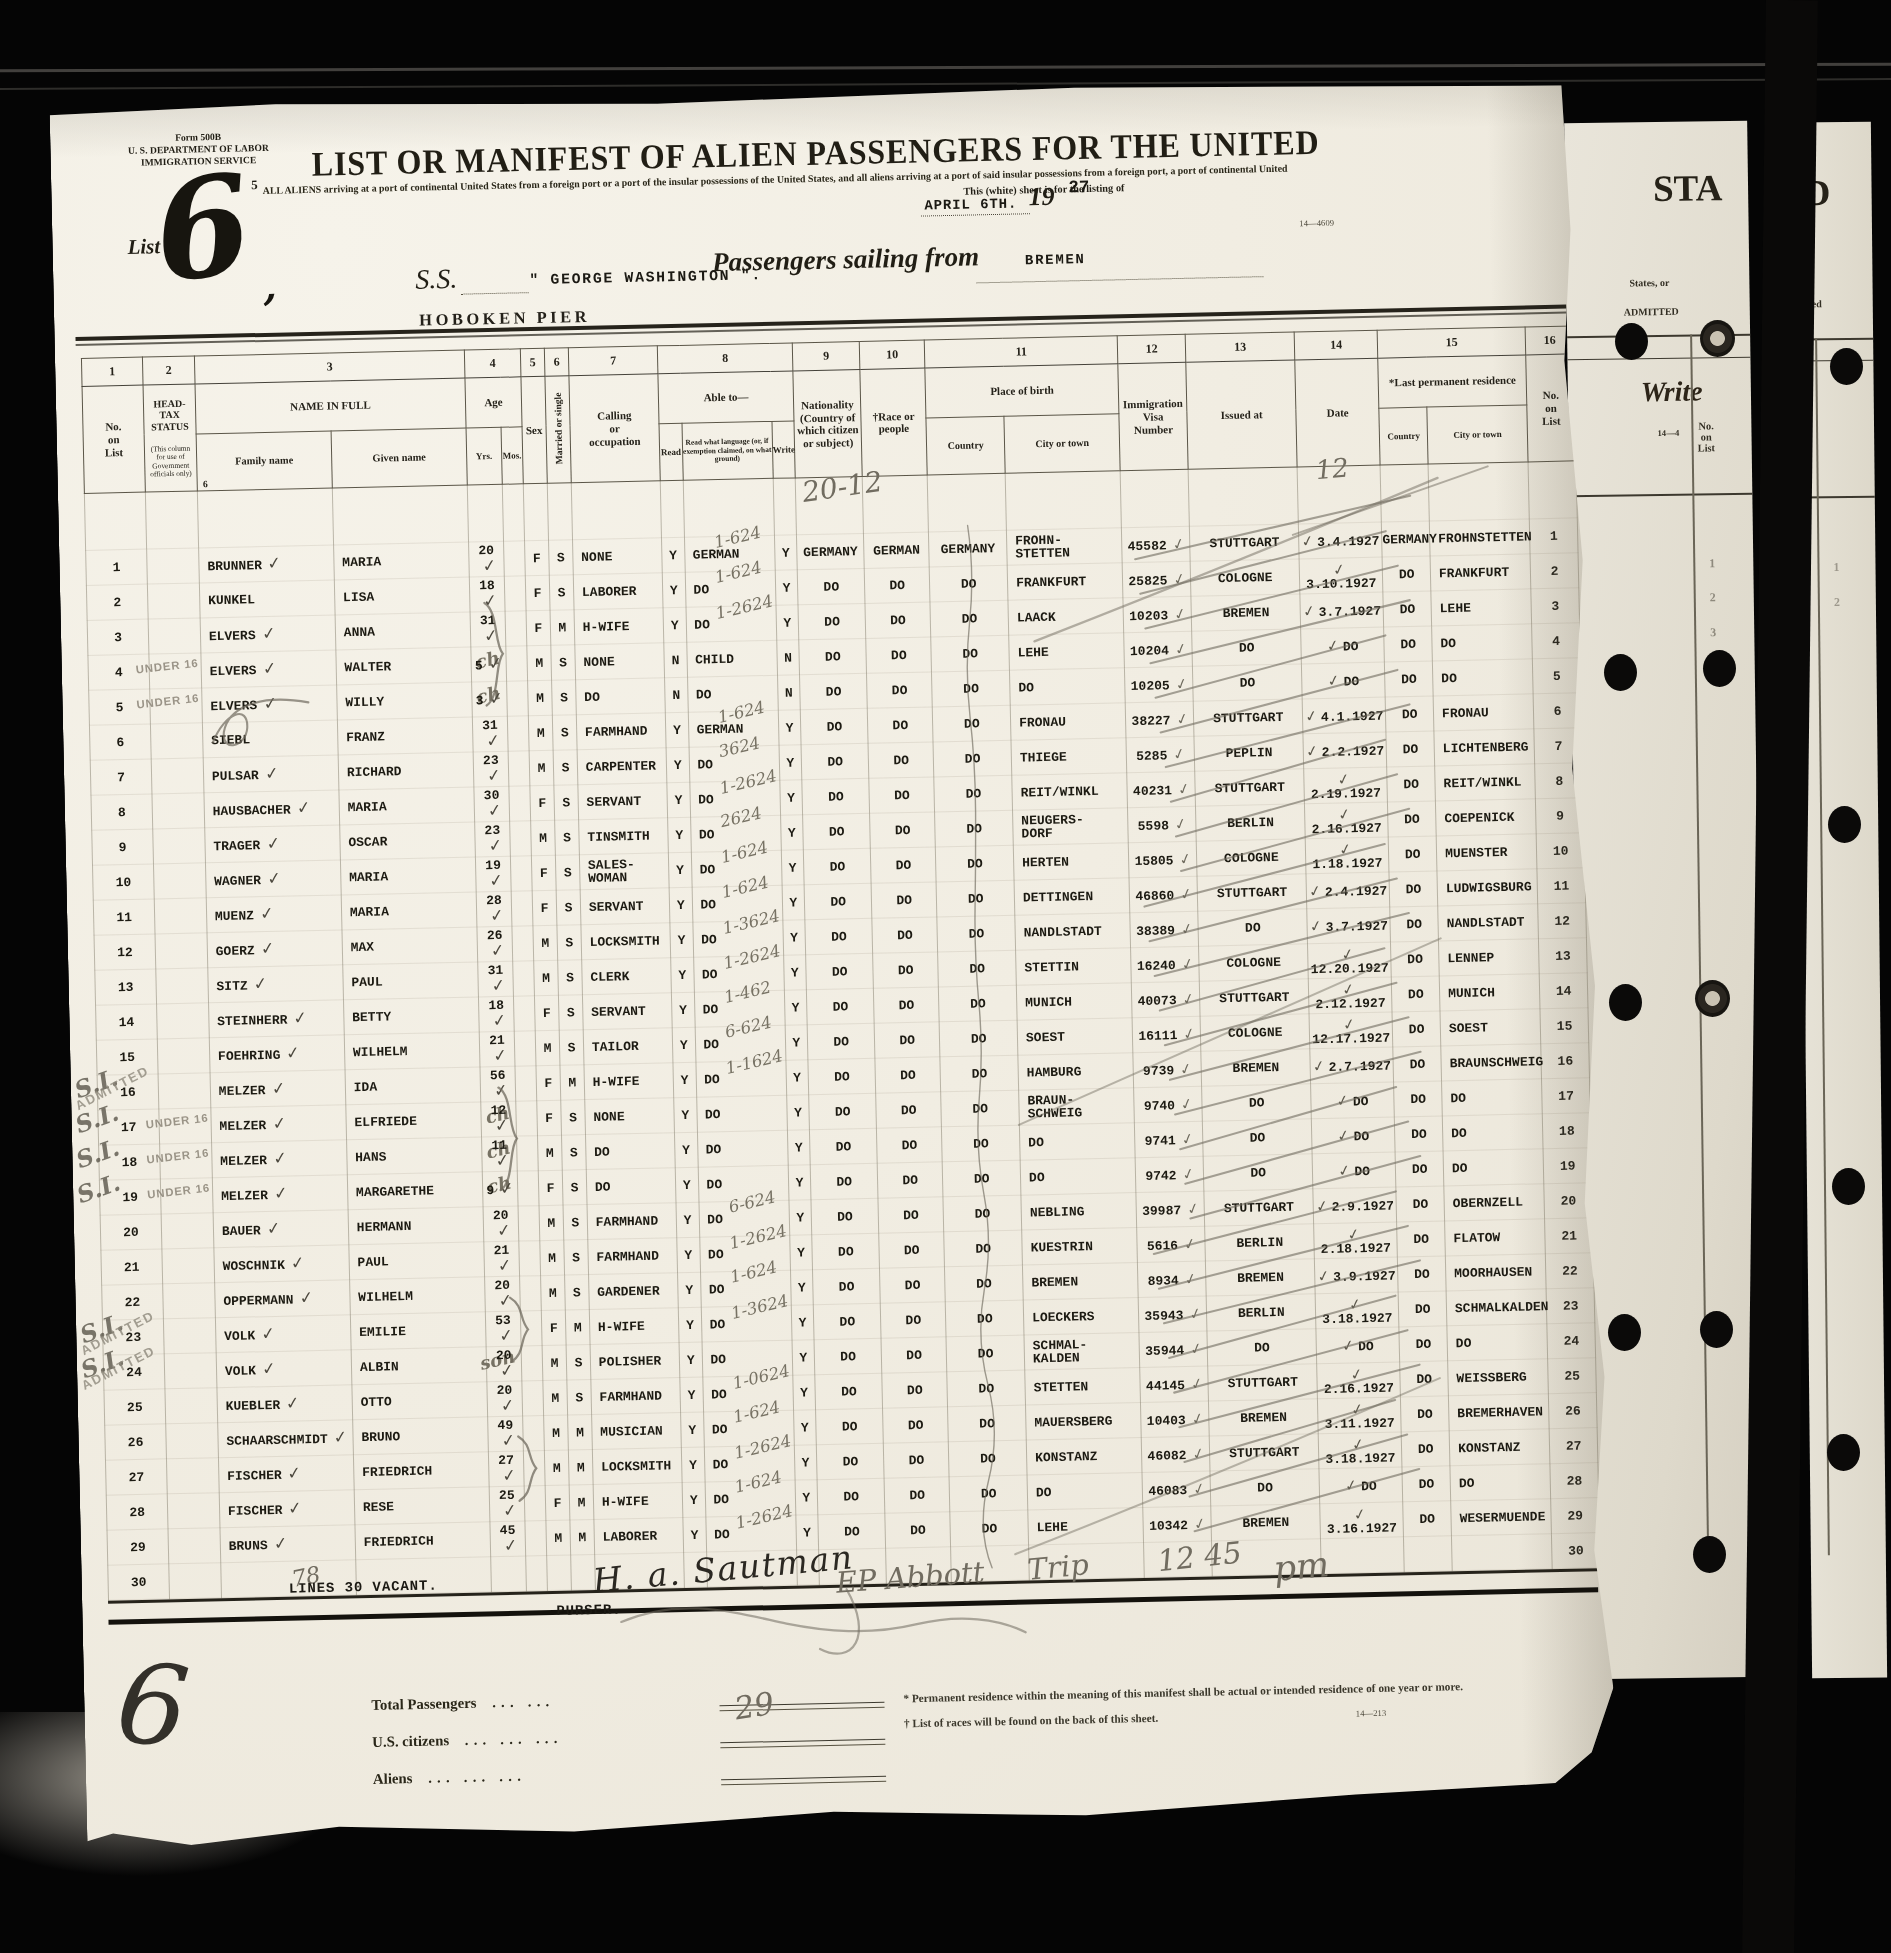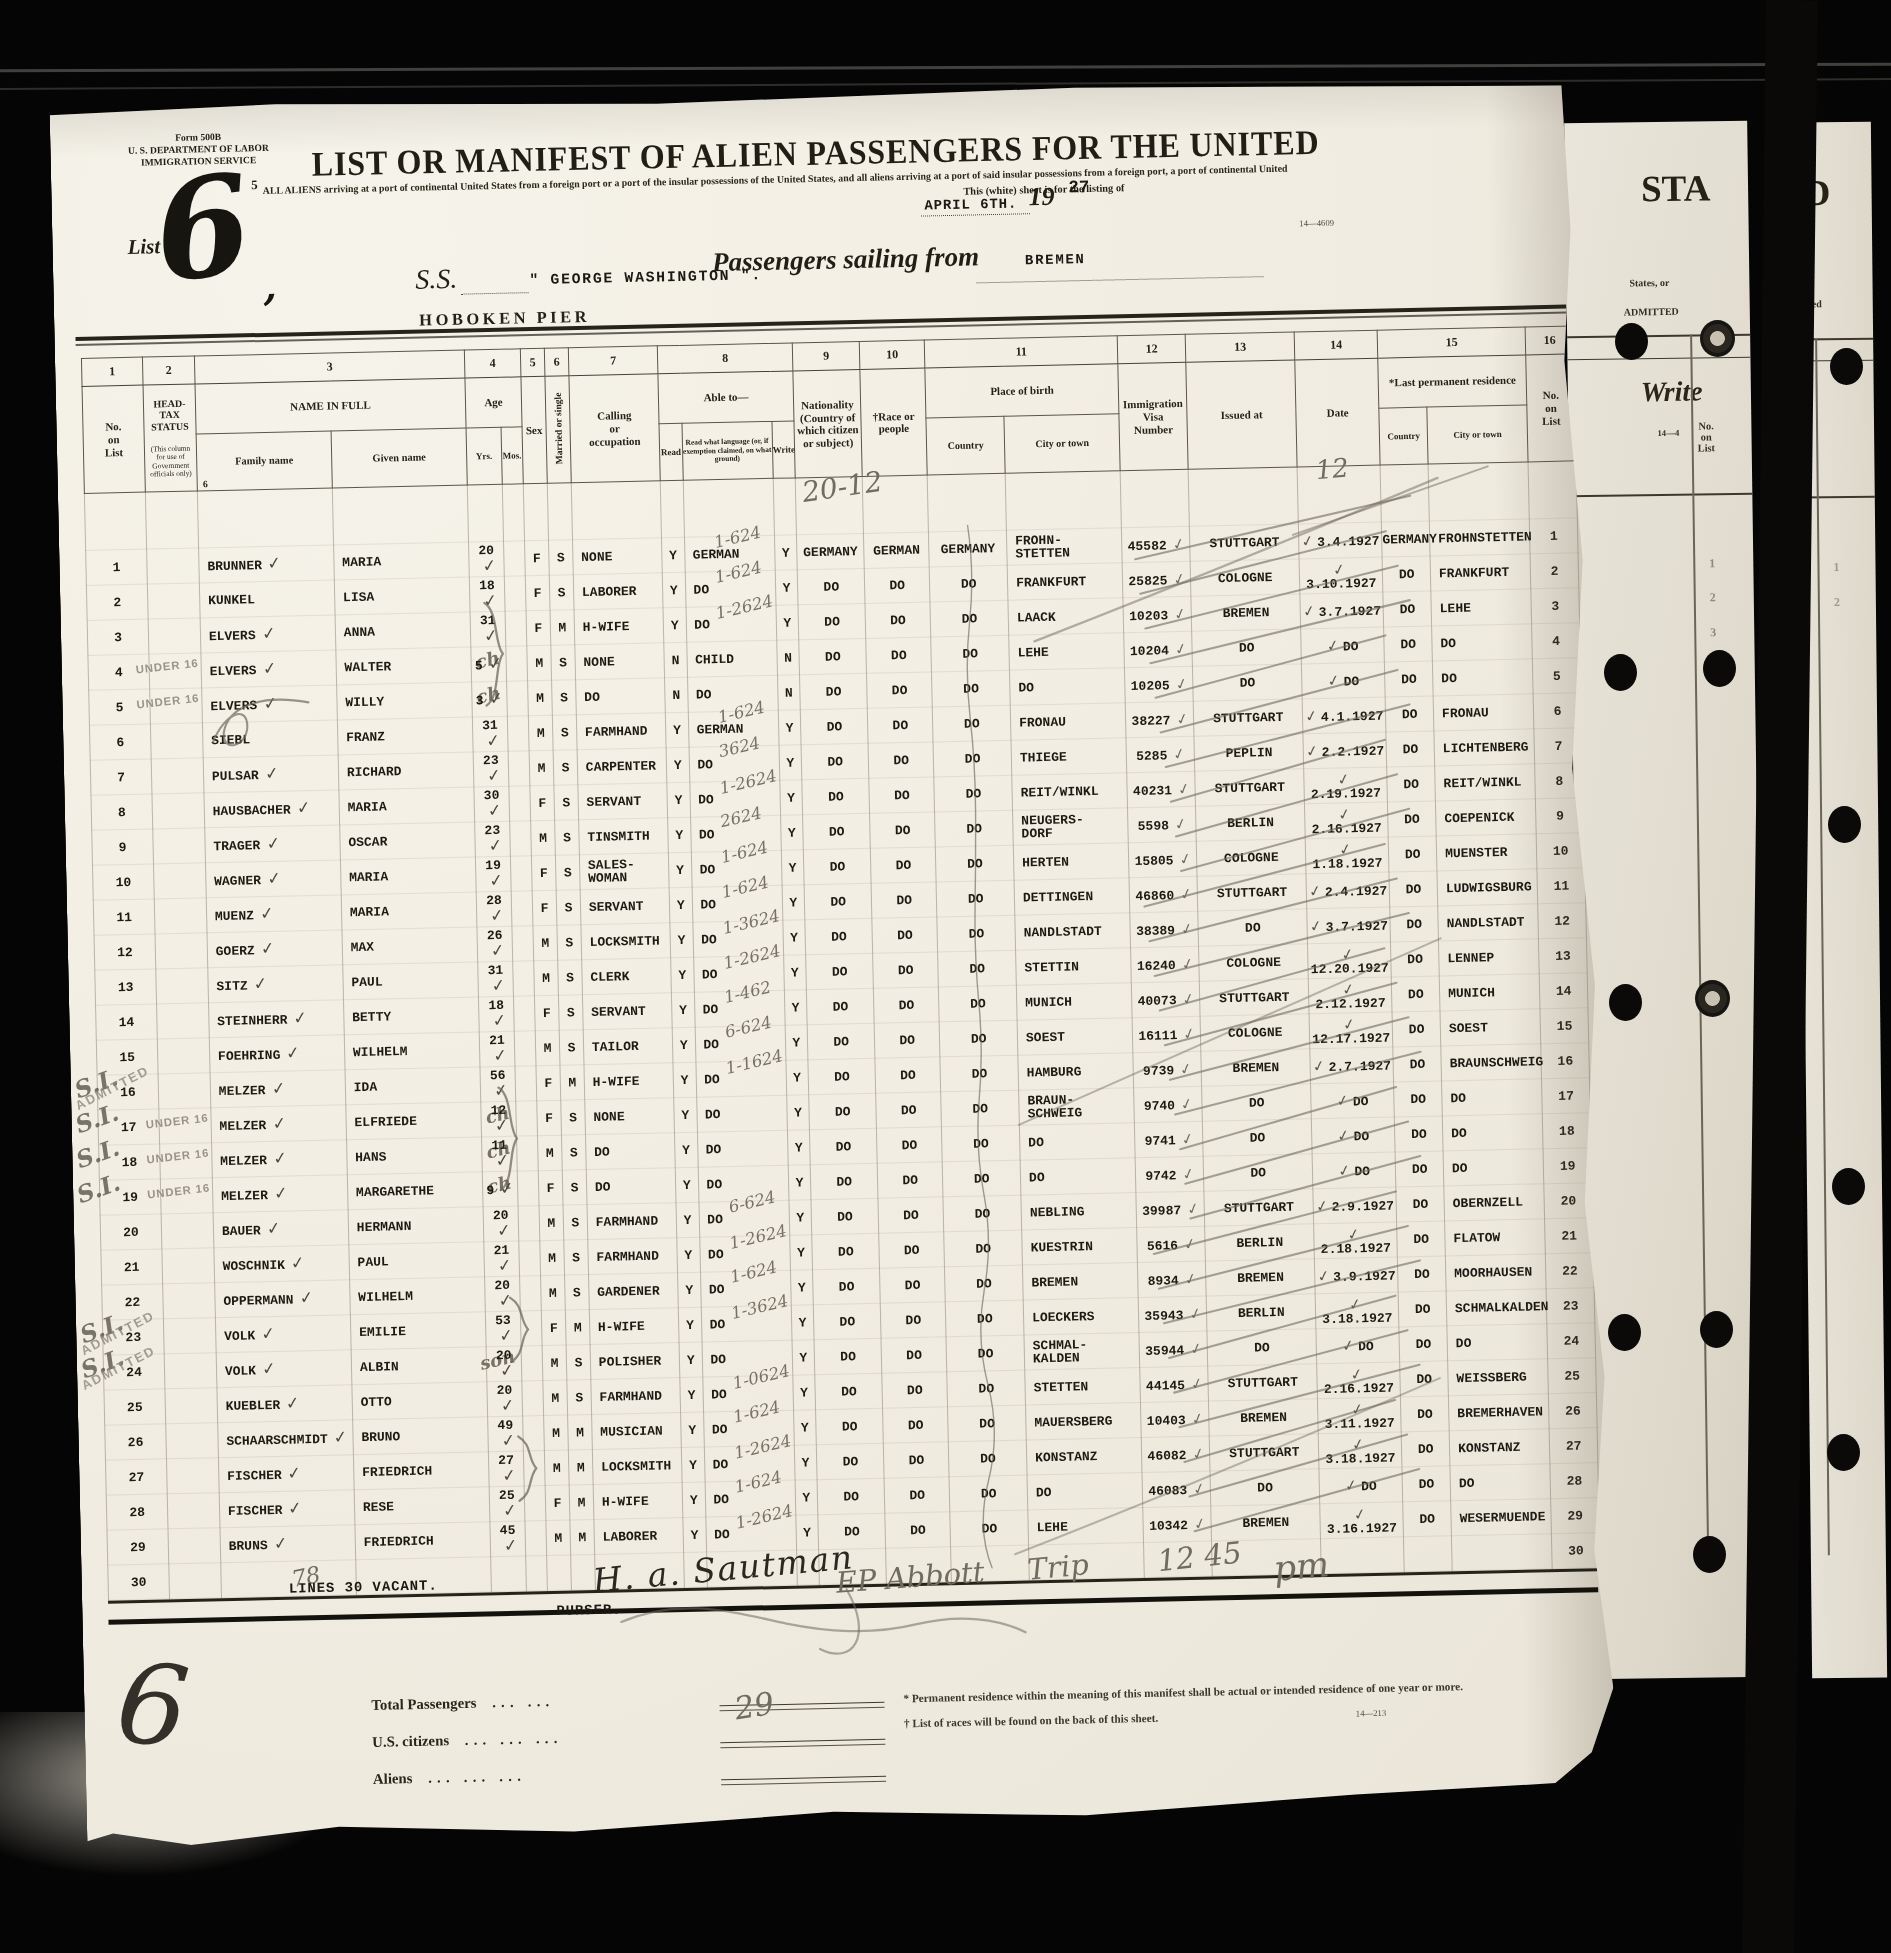--- a/index.html
+++ b/index.html
@@ -124,21 +124,21 @@
 </style>
 </head>
 <body>
 
 <div id="stage">
 
   <div class="streak" style="top:66px;height:2.6px;transform:rotate(-.2deg)"></div>
   <div class="streak" style="top:83px;height:1.7px;opacity:.3;transform:rotate(-.3deg)"></div>
 
   <div id="strip-inner" class="strip">
-    <div class="bigfrag abs" style="left:76px;top:45px">STA</div>
+    <div class="bigfrag abs" style="left:88px;top:45px">STA</div>
     <div class="smfrag" style="left:63px;top:155px">States, or</div>
     <div class="smfrag" style="left:57px;top:184px">ADMITTED</div>
     <div class="itfrag" style="left:73px;top:254px">Write</div>
     <div class="smfrag" style="left:89px;top:306px;font-size:8.7px">14—4</div>
     <div class="hline" style="left:0;top:213px;width:183px"></div>
     <div class="hline" style="left:0;top:236px;width:183px;height:0.9px"></div>
     <div class="stripnum" style="left:139px;top:219px">16</div>
     <div class="smfrag" style="left:129px;top:299px;font-size:10.4px;white-space:pre-line;text-align:center">No.
 on
 List</div>

